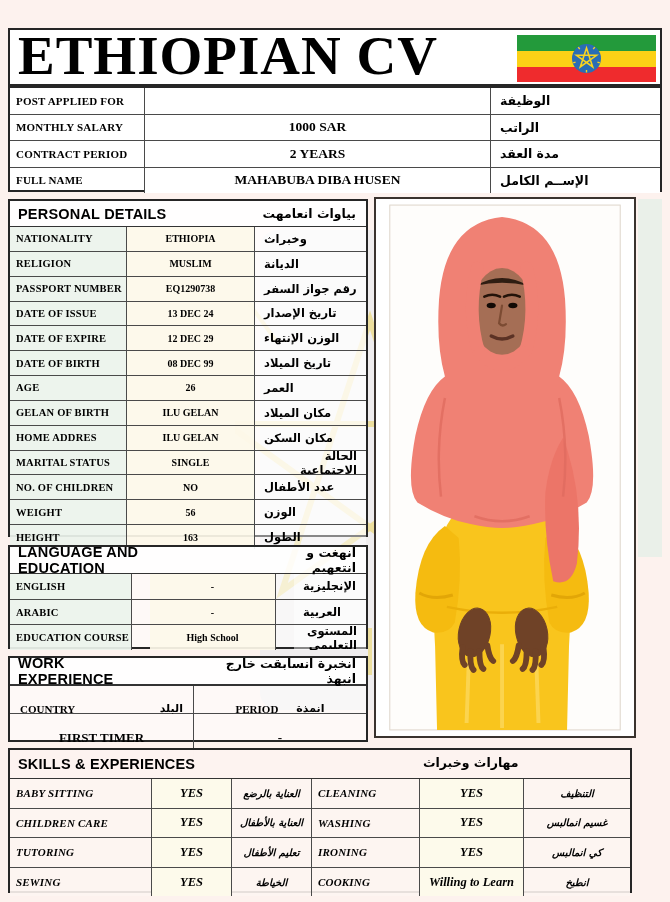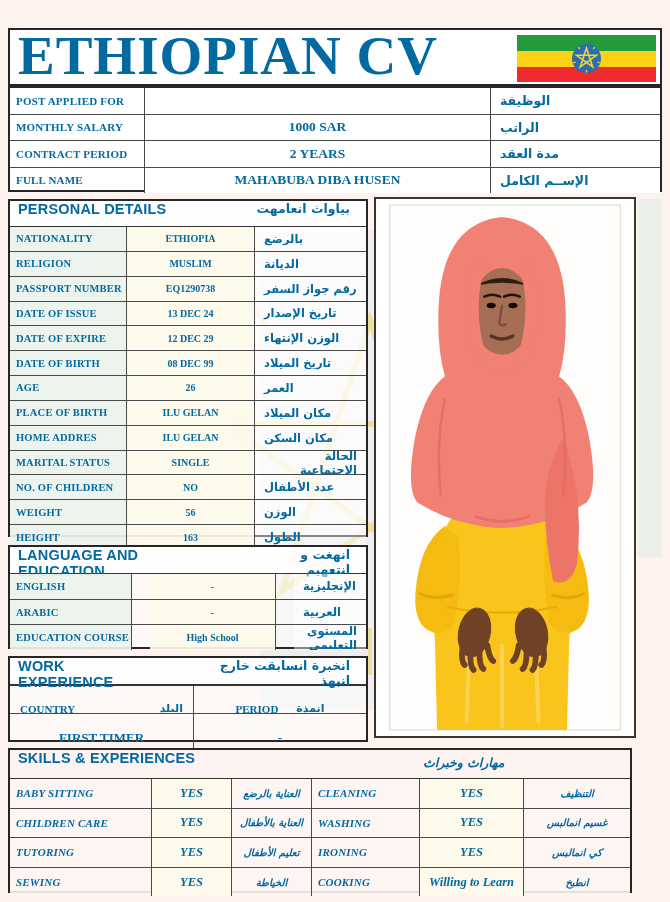--- a/index.html
+++ b/index.html
@@ -1,17 +1,17 @@
 <!DOCTYPE html>
 <html><head>
 <meta charset="utf-8">
 <style>
   html,body{margin:0;padding:0;}
   .page{position:relative;width:670px;height:902px;background:#fdf2ee;overflow:hidden;
-        font-family:"Liberation Serif",serif;color:#0369a1;}
+        font-family:"Liberation Serif",serif;color:#000000;}
   .wm{position:absolute;z-index:0;pointer-events:none;}
   .box{position:absolute;z-index:1;border:2px solid #262626;box-sizing:border-box;background:rgba(255,255,255,0.55);}
   .solid{background:#ffffff;}
   
   .r{display:grid;border-bottom:1px solid #4a4a4a;}
   .r:last-child{border-bottom:none;}
   .c{display:flex;align-items:center;border-right:1px solid #4a4a4a;box-sizing:border-box;overflow:hidden;}
   .c:last-child{border-right:none;}
   .lab{padding-left:6px;font-weight:bold;font-size:10.5px;letter-spacing:.2px;}
   .val{justify-content:center;font-weight:bold;font-size:10px;background:rgba(253,249,233,0.92);}
@@ -21,22 +21,22 @@
   .hdr{left:8px;top:28px;width:654px;height:58px;}
   .hdr-title{position:absolute;left:8px;top:-6px;font-size:55px;font-weight:900;letter-spacing:1px;font-family:"Liberation Serif",serif;}
   .flag{position:absolute;right:4px;top:5px;width:139px;height:47px;}
   
   .toptable{left:8px;top:86px;width:654px;height:106px;background:#fff;}
   .toptable .r{grid-template-columns:135px 346px 1fr;height:25.5px;}
   .toptable .lab{font-size:11px;}
   .toptable .val{font-size:13.5px;background:#fff;}
   .toptable .arc{font-size:12.5px;background:#fff;}
   
-  .sec-t{display:flex;align-items:flex-start;justify-content:space-between;border-bottom:1px solid #333;
-         padding:0 16px 0 8px;background:rgba(255,255,255,0.8);box-sizing:border-box;gap:46px;}
+  .sec-t{display:flex;align-items:center;justify-content:space-between;border-bottom:1px solid #333;
+         padding:0 10px 0 8px;background:rgba(255,255,255,0.8);box-sizing:border-box;gap:46px;}
   .sec-t .en{font-family:"Liberation Sans",sans-serif;font-weight:bold;font-size:14.5px;letter-spacing:.2px;}
   .sec-t .ar{font-family:"DejaVu Sans",sans-serif;font-weight:bold;font-size:12.5px;}
   
   .personal{left:8px;top:199px;width:360px;height:338px;}
   .personal .sec-t{height:26px;}
   .personal .r{grid-template-columns:117px 128px 1fr;height:23.85px;}
   
   .language{left:8px;top:545px;width:360px;height:104px;}
   .language .sec-t{height:27px;}
   .language .r{grid-template-columns:122px 126px 1fr;height:24.7px;gap:18px;}
@@ -45,21 +45,21 @@
   .work .sec-t{height:28px;border-bottom:2px solid #333;}
   .work .r{grid-template-columns:184px 1fr;height:26.5px;}
   .wcell{display:flex;align-items:center;border-right:1px solid #4a4a4a;box-sizing:border-box;padding:16px 10px;}
   .wcell:last-child{border-right:none;}
   .wh{justify-content:space-between;font-weight:bold;font-size:11px;}
   .wh .warc{font-family:"DejaVu Sans",sans-serif;font-size:11px;}
   .wv{justify-content:center;font-weight:bold;font-size:13px;}
   
   .skills{left:8px;top:748px;width:624px;height:145px;background:rgba(253,243,239,0.96);}
   .skills .sec-t{height:29px;background:rgba(253,243,239,0.9);position:relative;justify-content:flex-start;}
-  .skills .sec-t .ar{position:absolute;left:413px;top:5px;font-style:italic;}
+  .skills .sec-t .ar{position:absolute;left:413px;top:5px;}
   .skills .r{grid-template-columns:142px 80px 80px 108px 104px 1fr;height:28.6px;font-style:italic;}
   .skills .lab{font-size:11px;background:rgba(253,245,241,0.9);}
   .skills .val{font-size:12.5px;background:#fdfaeb;}
   .skills .sar{justify-content:center;padding:0 3px;font-family:"DejaVu Sans",sans-serif;font-weight:bold;font-size:10px;background:rgba(253,245,241,0.9);}
   .cook{font-size:12px;}
   
   .photo{left:374px;top:197px;width:262px;height:541px;border:2px solid #3a332e;background:#fff;}
   .sidestrip{position:absolute;left:638px;top:199px;width:24px;height:358px;background:rgba(229,239,231,0.8);z-index:0;}
 </style>
 </head>
@@ -126,21 +126,21 @@
   </div>
 
   <div class="box personal">
     <div class="sec-t">
       <span class="en">PERSONAL DETAILS</span>
       <span class="ar" dir="rtl">بياواث انعامهت</span>
     </div>
     <div class="r">
         <div class="c lab mint">NATIONALITY</div>
         <div class="c val">ETHIOPIA</div>
-        <div class="c arc" dir="rtl">بالرضع</div>
+        <div class="c arc" dir="rtl">وخبراث</div>
       </div>
     <div class="r">
         <div class="c lab mint">RELIGION</div>
         <div class="c val">MUSLIM</div>
         <div class="c arc" dir="rtl">الديانة</div>
       </div>
     <div class="r">
         <div class="c lab mint">PASSPORT NUMBER</div>
         <div class="c val">EQ1290738</div>
         <div class="c arc" dir="rtl">رقم جواز السفر</div>
@@ -159,21 +159,21 @@
         <div class="c lab mint">DATE OF BIRTH</div>
         <div class="c val">08 DEC 99</div>
         <div class="c arc" dir="rtl">تاريخ الميلاد</div>
       </div>
     <div class="r">
         <div class="c lab mint">AGE</div>
         <div class="c val">26</div>
         <div class="c arc" dir="rtl">العمر</div>
       </div>
     <div class="r">
-        <div class="c lab mint">PLACE OF BIRTH</div>
+        <div class="c lab mint">GELAN OF BIRTH</div>
         <div class="c val">ILU GELAN</div>
         <div class="c arc" dir="rtl">مكان الميلاد</div>
       </div>
     <div class="r">
         <div class="c lab mint">HOME ADDRES</div>
         <div class="c val">ILU GELAN</div>
         <div class="c arc" dir="rtl">مكان السكن</div>
       </div>
     <div class="r">
         <div class="c lab mint">MARITAL STATUS</div>

